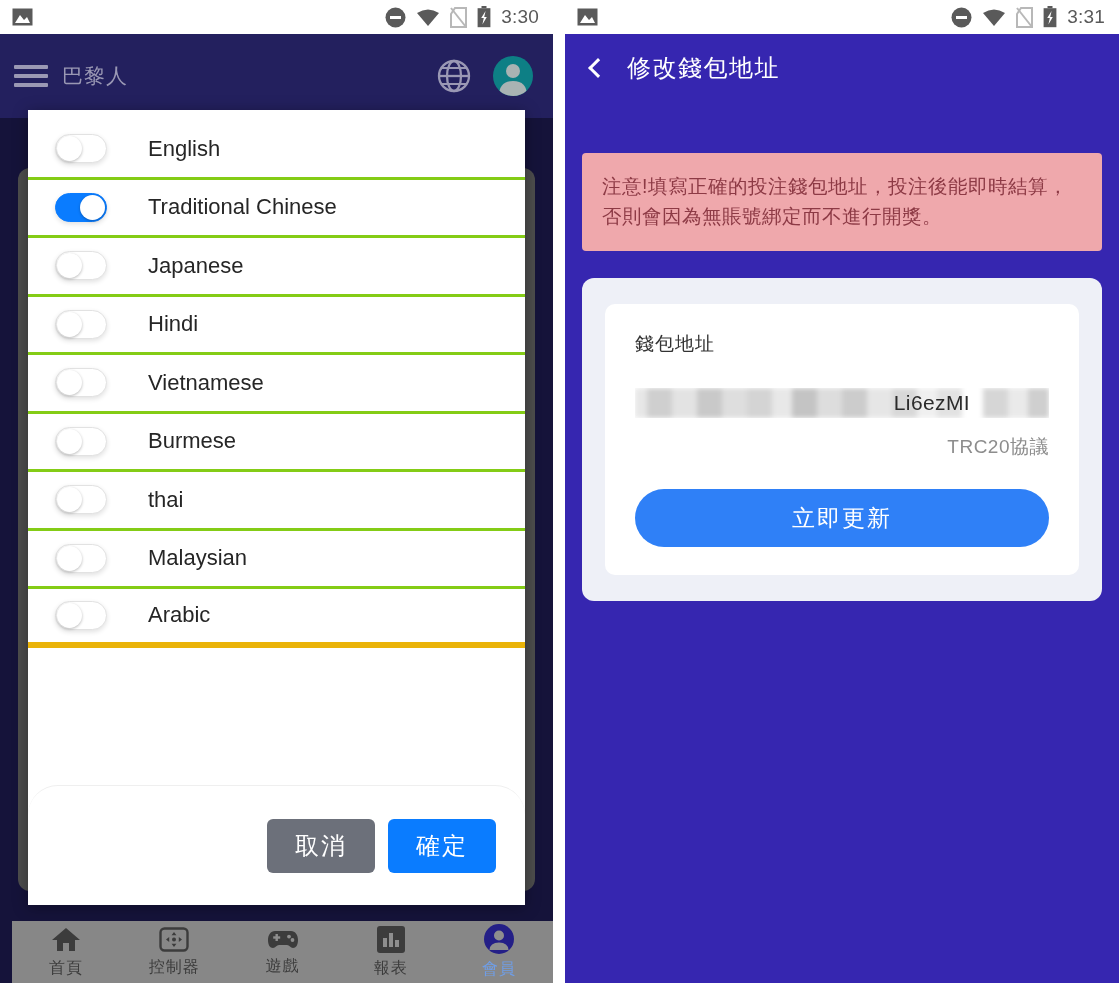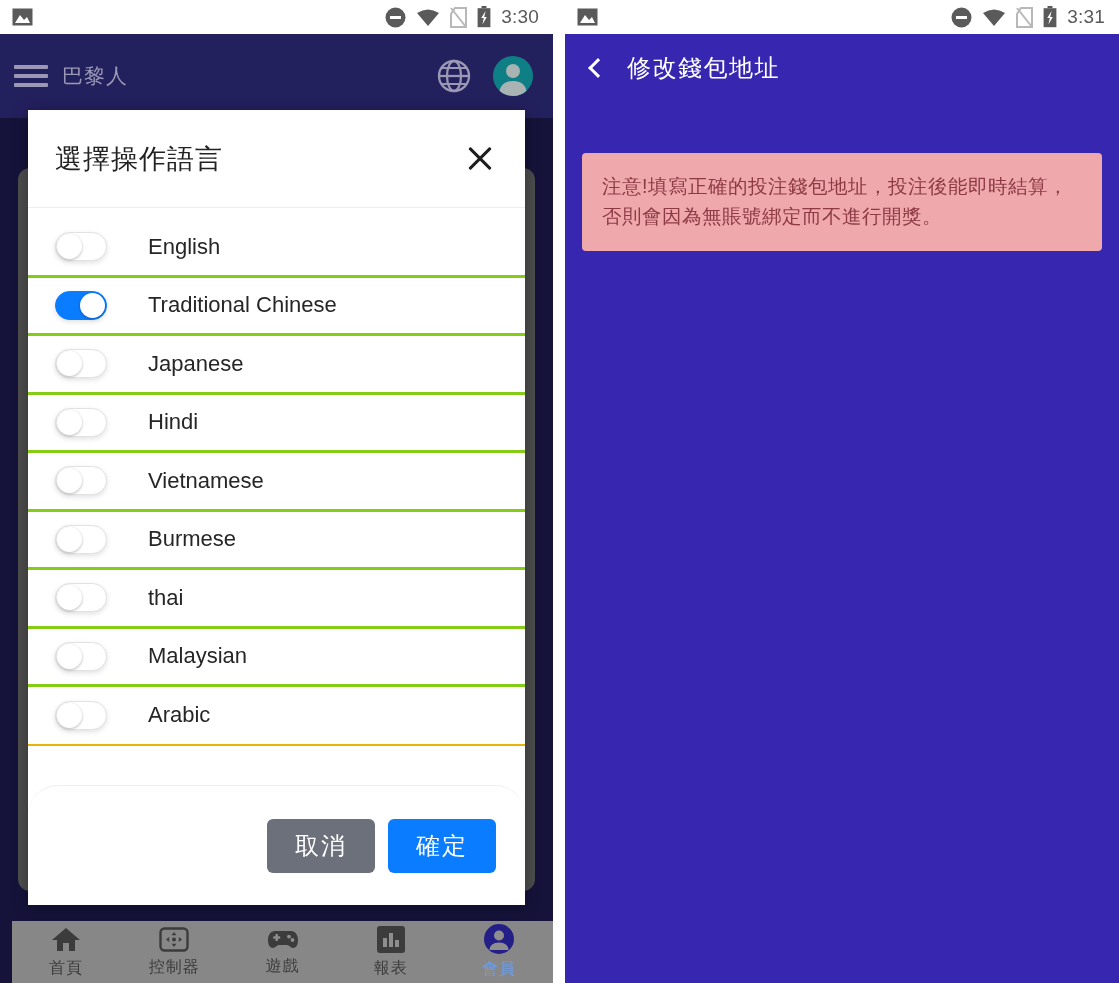--- a/index.html
+++ b/index.html
@@ -76,21 +76,21 @@
   }
   .dlg-close:before { transform: rotate(45deg); }
   .dlg-close:after  { transform: rotate(-45deg); }
 
   .dlg-body { flex: 1; overflow: hidden; padding: 0 0 0 0; }
   .lang-row {
     height: 58.5px; display: flex; align-items: center;
     padding: 0 27px; border-bottom: 3px solid #84cc16; cursor: pointer;
   }
   .lang-row:first-child { margin-top: 11px; }
-  .lang-row:last-child { border-bottom: 2px solid #eab308; }
+  .lang-row:last-child { border-bottom: 6px solid #eab308; }
   .switch {
     width: 52px; height: 29px; border-radius: 15px; background: #ffffff;
     border: 1px solid #e2e2e2; position: relative; flex: none;
     box-shadow: 0 2px 5px rgba(0,0,0,.12);
   }
   .switch .knob {
     position: absolute; top: 1px; left: 1px; width: 25px; height: 25px;
     border-radius: 50%; background: #ffffff; box-shadow: 0 1px 3px rgba(0,0,0,.28);
   }
   .switch.on { background: #0a7cff; border-color: #0a7cff; }
@@ -221,24 +221,20 @@
     </div>
 
     <div class="bg-page">
       <div class="bg-faint-text">CSHJ</div>
       <div class="bg-card"></div>
     </div>
 
     <div class="scrim"></div>
 
     <div class="dialog">
-      <div class="dlg-head">
-        <div class="dlg-title">選擇操作語言</div>
-        <div class="dlg-close"></div>
-      </div>
 
       <div class="dlg-body">
 
         <div class="lang-row">
           <div class="switch">
               <div class="knob"></div>
             </div>
           <div class="lang-label">English</div>
         </div>
 
@@ -385,15 +381,26 @@
 
     <div class="rbar">
       <div class="chev"></div>
       <div class="rbar-title">修改錢包地址</div>
     </div>
 
     <div class="notice">
       <p>注意!填寫正確的投注錢包地址，投注後能即時結算，否則會因為無賬號綁定而不進行開獎。</p>
     </div>
 
+    <div class="card-outer">
+      <div class="card-inner">
+        <div class="field-label">錢包地址</div>
+        <div class="addr-wrap">
+          <div class="addr-blur"></div>
+          <div class="addr-visible">Li6ezMI</div>
+        </div>
+        <div class="protocol">TRC20協議</div>
+        <button class="update-btn">立即更新</button>
+      </div>
+    </div>
 
   </div>
 </div>
 
 </body></html>

